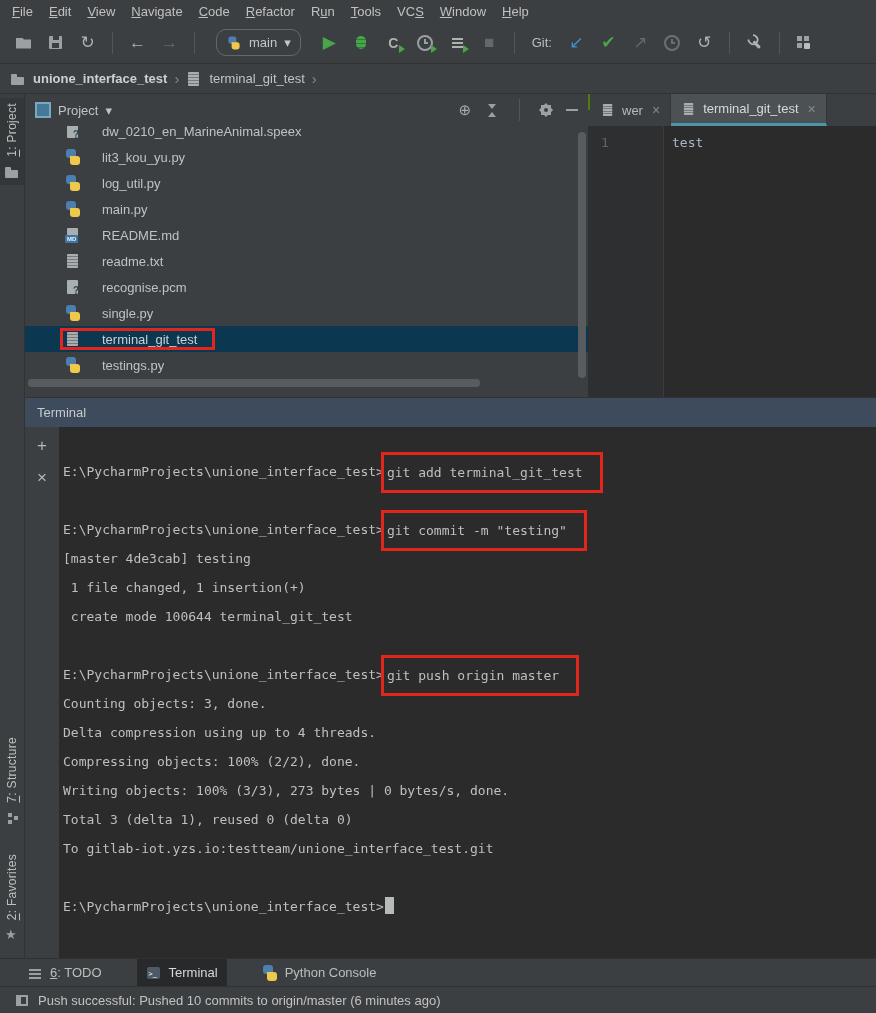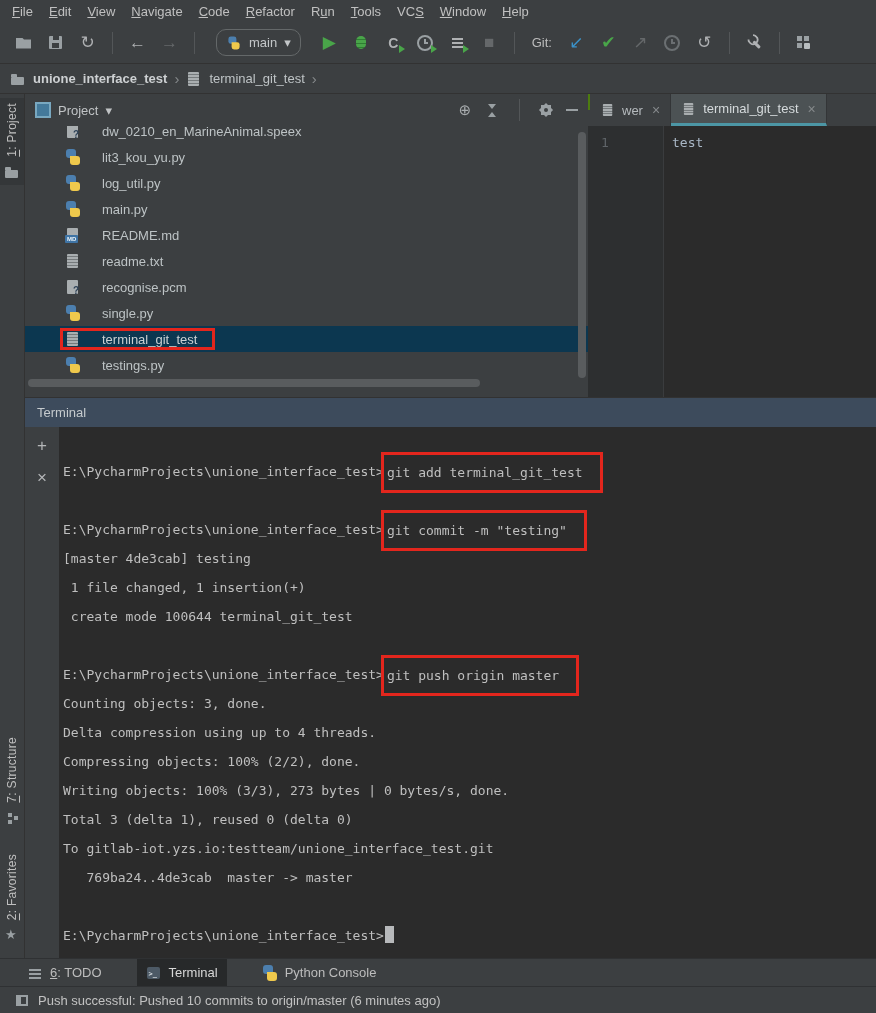--- a/index.html
+++ b/index.html
@@ -395,21 +395,20 @@
     <div class="tline"><span>Delta compression using up to 4 threads.</span></div>
 
     <div class="tline"><span>Compressing objects: 100% (2/2), done.</span></div>
 
     <div class="tline"><span>Writing objects: 100% (3/3), 273 bytes | 0 bytes/s, done.</span></div>
 
     <div class="tline"><span>Total 3 (delta 1), reused 0 (delta 0)</span></div>
 
     <div class="tline"><span>To gitlab-iot.yzs.io:testteam/unione_interface_test.git</span></div>
 
-    <div class="tline"><span>   769ba24..4de3cab  master -&gt; master</span></div>
 
     <div class="tline"><span></span></div>
 
     <div class="tline"><span>E:\PycharmProjects\unione_interface_test&gt;</span><span class="tcursor show"></span></div>
   </div>
 
 <div id="bottombar">
 
     <div class="bb-item">
       <span class="fi fi-todo"></span>

